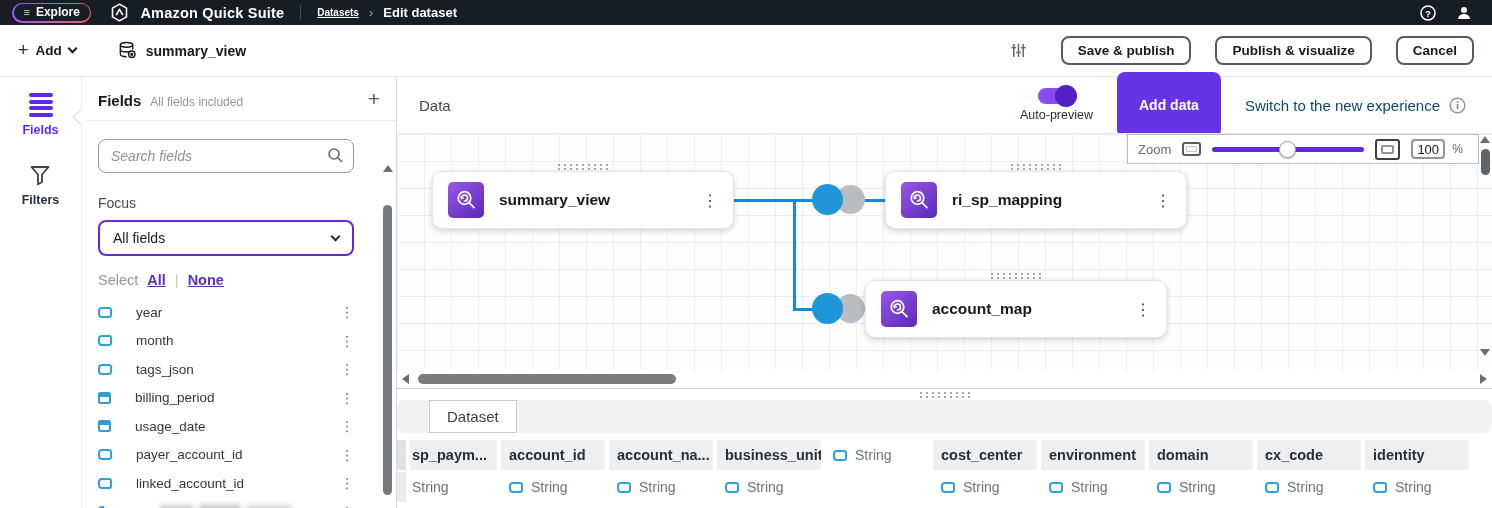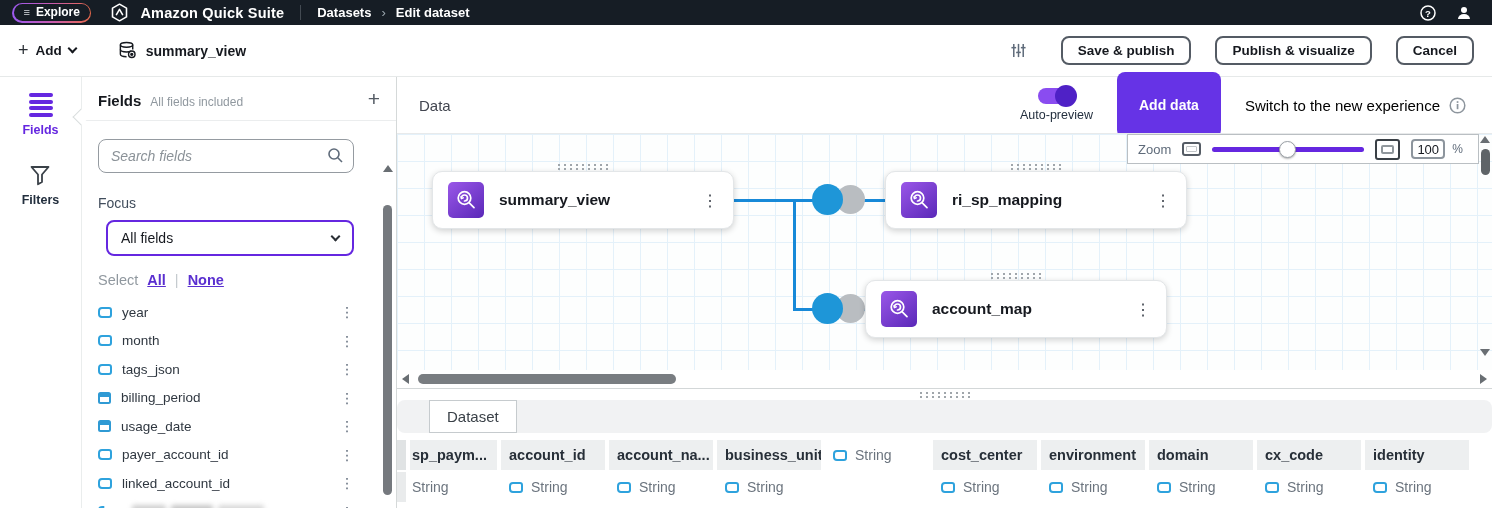--- a/index.html
+++ b/index.html
@@ -7,21 +7,21 @@
   .app { position:relative; width:1492px; height:508px; background:#fff; overflow:hidden; }
 
   
   .topbar { height:25px; background:#161d25; display:flex; align-items:center; gap:10px; padding:0 12px; color:#fff; }
   .explore-wrap { padding:1.5px; border-radius:12px; background:linear-gradient(90deg,#9c59f2,#c75bb0,#e8694a); flex:0 0 auto; }
   .explore { display:flex; align-items:center; gap:6px; background:#161d25; border-radius:11px; padding:1px 10px 2px; font-size:12px; font-weight:bold; color:#fff; cursor:pointer; }
   .explore .ham { font-size:11px; color:#d9dde1; }
   .logo { margin-left:8px; display:flex; align-items:center; }
   .app-name { font-size:14.5px; font-weight:bold; letter-spacing:.2px; }
   .tb-divider { width:1px; height:15px; background:#434a52; margin:0 6px; }
-  .crumb-link { font-size:13px; font-weight:bold; cursor:pointer;text-align:right; }
+  .crumb-link { font-size:10px; font-weight:bold; text-decoration:underline; cursor:pointer;text-align:right; }
   .crumb-sep { color:#9aa5ad; font-size:13px; }
   .crumb-current { font-size:13px; font-weight:bold; }
   .topbar-right { margin-left:auto; display:flex; gap:20px; align-items:center; padding-right:8px; }
   .topbar-right svg { cursor:pointer; }
 
   
   .toolbar { height:52px; display:flex; align-items:center; padding:0 18px; border-bottom:1px solid #e6e9e9; background:#fff; }
   .add-btn { display:flex; align-items:center; gap:7px; font-size:13.5px; font-weight:bold; color:#16191f; cursor:pointer; }
   .add-btn .plus { font-size:18px; font-weight:normal; color:#2a2f35; }
   .chev { width:7px; height:7px; border-right:2px solid #16191f; border-bottom:2px solid #16191f; transform:rotate(45deg); margin-top:-4px; }
@@ -47,27 +47,27 @@
   .fp-header { display:flex; align-items:baseline; gap:9px; padding:14px 16px 11px; border-bottom:1px solid #ebedee; }
   .fp-title { font-size:15px; font-weight:bold; color:#16191f; }
   .fp-sub { font-size:12px; color:#90989f; }
   .fp-add { margin-left:auto; font-size:21px; font-weight:normal; color:#545b64; line-height:.8; cursor:pointer; }
   .fp-body { padding:18px 42px 0 16px; }
   .search-wrap { position:relative; }
   .search-input { width:100%; height:34px; border:1px solid #959ba1; border-radius:8px; padding:0 32px 0 12px; font-size:14px; font-family:"Liberation Sans",sans-serif; color:#16191f; outline:none; }
   .search-input::placeholder { font-style:italic; color:#8b9298; }
   .search-icon { position:absolute; right:10px; top:8px; }
   .focus-label { margin-top:22px; font-size:14px; color:#414d5c; }
-  .select-box { margin-top:9px; height:36px; border:2px solid #6527e0; border-radius:8px; display:flex; align-items:center; justify-content:space-between; padding:0 13px; font-size:14px; color:#16191f; cursor:pointer; background:#fff;margin-left:8px; }
+  .select-box { margin-top:9px; height:36px; border:2px solid #6527e0; border-radius:8px; display:flex; align-items:center; justify-content:space-between; padding:0 13px; font-size:14px; color:#16191f; cursor:pointer; background:#fff; }
   .select-box .chev { border-color:#2a2f35; }
   .select-row { margin-top:16px; font-size:14.5px; color:#90989f; display:flex; gap:9px; align-items:center; }
   .link { color:#5a2fd0; font-weight:bold; text-decoration:underline; cursor:pointer; }
   .divider-pipe { color:#c3c9cd; }
   .field-list { margin-top:10px; }
-  .field-row { display:flex; align-items:center; gap:10px; height:28.5px; font-size:13.5px; color:#2f3740; }
+  .field-row { display:flex; align-items:center; gap:24px; height:28.5px; font-size:13.5px; color:#2f3740; }
   .string-icon { width:14px; height:11px; border:2px solid #2ea2dd; border-radius:4px 3px 3px 4px; flex:0 0 auto; }
   .date-icon { width:13px; height:12px; border:2px solid #2f9ad4; border-radius:2.5px; background:linear-gradient(#2f9ad4 0 3px,#fff 3px); flex:0 0 auto; }
   .field-kebab { margin-left:auto; color:#5f6b7a; font-size:14px; cursor:pointer; }
   .redact { display:none; gap:5px; filter:blur(2.5px); }
   .redact i { display:block; height:13px; border-radius:2px; }
   .redact i:nth-child(1){ width:34px; background:#cfcfcf; }
   .redact i:nth-child(2){ width:42px; background:#c6c6c6; }
   .redact i:nth-child(3){ width:46px; background:#d8d8d8; }
   .field-row .string-icon, .field-row .date-icon { display:none; }
   .ft-string .string-icon { display:block; }
@@ -82,21 +82,21 @@
   
   .main { flex:1; display:flex; flex-direction:column; min-width:0; background:#fff; }
   .main-header { height:56px; display:flex; align-items:center; padding:0 26px 0 22px; }
   .data-label { font-size:15px; color:#424650; }
   .mh-right { margin-left:auto; display:flex; align-items:center; gap:24px; }
   .autoprev { display:flex; flex-direction:column; align-items:center; gap:4px; cursor:pointer; }
   .toggle { width:37px; height:16px; border-radius:9px; background:#8a4cf0; position:relative; }
   .knob { position:absolute; right:-2px; top:-3px; width:22px; height:22px; border-radius:50%; background:#4f21c6; }
   .autoprev-label { font-size:12.5px; color:#232f3e; }
   .add-data-btn { background:#6633e6; color:#fff; font-weight:bold; font-size:14px; border:none; border-radius:8px; padding:25px 22px; cursor:pointer; }
-  .switch-label { color:#000000; font-size:15px; display:flex; gap:9px; align-items:center; }
+  .switch-label { color:#0c4a6e; font-size:15px; display:flex; gap:9px; align-items:center; }
 
   
   .canvas { flex:1; position:relative; background-color:#fdfefe;
     background-image:linear-gradient(#e4f1fa 1px,transparent 1px),linear-gradient(90deg,#e4f1fa 1px,transparent 1px);
     background-size:27px 27px; border-top:1px solid #e8eaeb; overflow:hidden; }
   .zoom-bar { position:absolute; top:0; right:13px; width:352px; height:30px; background:#fff; border:1px solid #babfc3; display:flex; align-items:center; gap:11px; padding:0 10px; z-index:5; }
   .zoom-label { font-size:13px; color:#5f6b7a; }
   .zo-out { width:19px; height:14px; border:2px solid #545b64; border-radius:3px; position:relative; cursor:pointer; }
   .zo-out::after { content:""; position:absolute; left:2px; top:2px; right:2px; bottom:2px; border:1px solid #c0c4c7; border-radius:1px; }
   .slider { position:relative; width:152px; height:17px; flex:0 0 auto; }

